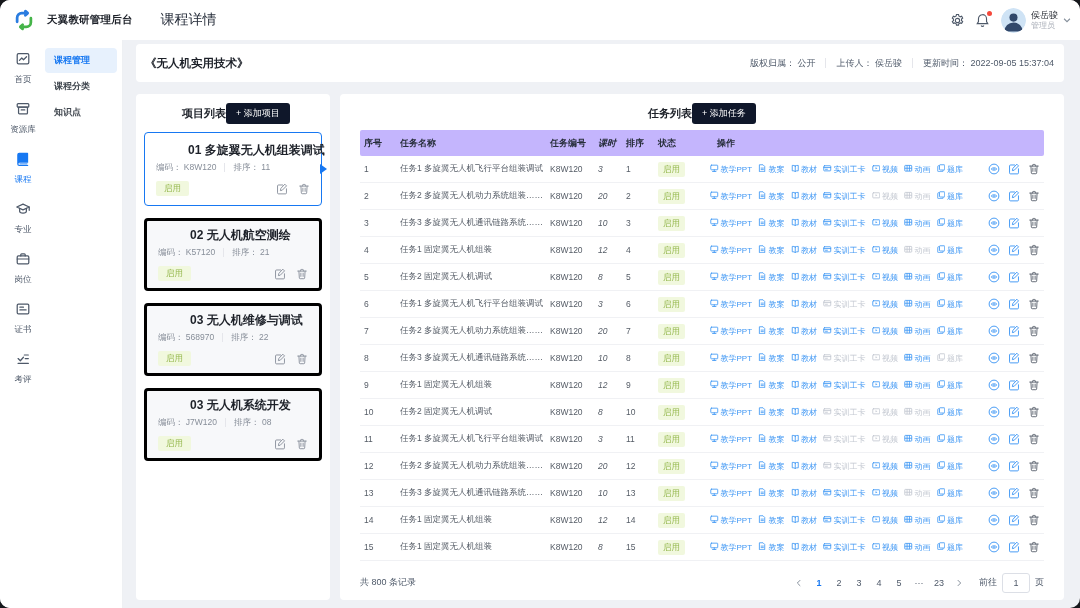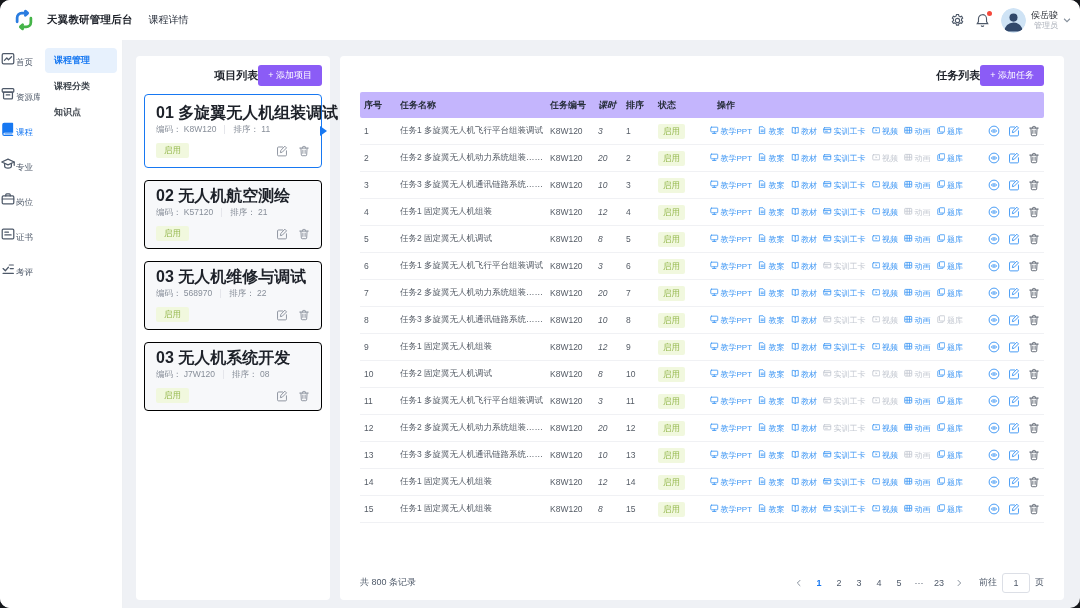--- a/index.html
+++ b/index.html
@@ -2,63 +2,63 @@
 <html><head>
 <meta charset="utf-8">
 <style>
 *{margin:0;padding:0;box-sizing:border-box;}
 body{width:1080px;height:608px;background:#16181c;font-family:"Liberation Sans","DejaVu Sans",sans-serif;overflow:hidden;}
 .window{position:absolute;inset:0;border-radius:10px;overflow:hidden;background:#eff1f5;}
 
 .topbar{position:absolute;top:0;left:0;right:0;height:40px;background:#fff;display:flex;align-items:center;z-index:3;}
 .logo-cell{width:47px;display:flex;justify-content:center;align-items:center;}
 .app-title{font-size:10.5px;font-weight:bold;color:#1d2129;letter-spacing:0.2px;}
-.page-title{font-size:10px;color:#272e3b;margin-left:16px;}
+.page-title{font-size:14px;color:#272e3b;margin-left:28px;}
 .topbar-right{margin-left:auto;display:flex;align-items:center;padding-right:8px;}
 .tb-icon{width:15px;height:15px;color:#4e5969;margin-left:10px;position:relative;}
 .tb-icon svg{width:15px;height:15px;display:block;}
 .tb-dot{position:absolute;top:-2px;right:-2px;width:5px;height:5px;border-radius:50%;background:#f5483b;}
 .avatar{width:25px;height:25px;border-radius:50%;overflow:hidden;margin-left:11px;flex:none;}
 .avatar svg{display:block;}
-.user-box{margin-left:5px;line-height:1.15;text-align:right;}
+.user-box{margin-left:5px;line-height:1.15;}
 .user-name{font-size:9px;color:#1d2129;}
 .user-role{font-size:8px;color:#a9aeb8;margin-top:1px;}
 .chev{width:10px;height:10px;color:#86909c;margin-left:4px;}
 .chev svg{display:block;}
 
 .rail{position:absolute;left:0;top:40px;bottom:0;width:47px;background:#fff;border-right:1px solid #eef0f3;padding-top:11px;z-index:2;}
-.rail-item{display:flex;flex-direction:row;align-items:center;margin-bottom:15px;color:#4e5969;cursor:pointer;}
+.rail-item{display:flex;flex-direction:column;align-items:center;margin-bottom:15px;color:#4e5969;cursor:pointer;}
 .rail-item svg{width:16px;height:16px;}
 .rail-label{font-size:8.5px;margin-top:3px;}
 .rail-item.active{color:#1778f2;}
 
 .subbar{position:absolute;left:40px;top:40px;bottom:0;width:83px;background:#fff;border-right:1px solid #eef0f3;padding-top:8px;z-index:2;font-weight:bold;}
 .sub-item{height:25px;line-height:25px;font-size:9px;color:#40474f;padding-left:9px;margin:0 5px 1px 5px;border-radius:4px;cursor:pointer;white-space:nowrap;}
 .sub-item.active{background:#e7f1fd;color:#1778f2;}
 
 .main{position:absolute;left:130px;top:40px;right:0;bottom:0;padding:4px 16px 8px 6px;display:flex;flex-direction:column;}
 .titlebar{height:38px;background:#fff;border-radius:4px;display:flex;align-items:center;justify-content:space-between;padding:0 10px 0 9px;flex:none;}
 .course-title{font-size:11.5px;font-weight:bold;color:#1d2129;}
 .meta{display:flex;align-items:center;font-size:9px;color:#4e5969;}
 .meta-item{display:flex;align-items:center;}
 .meta-sep{width:1px;height:10px;background:#e5e6eb;margin:0 10px;}
 .content{display:flex;gap:10px;margin-top:12px;flex:1;min-height:0;}
 .panel{background:#fff;border-radius:4px;}
 .projects-panel{width:194px;flex:none;padding:8px 8px;display:flex;flex-direction:column;}
 .tasks-panel{flex:1;padding:8px 20px 0 20px;display:flex;flex-direction:column;min-width:0;}
-.panel-header{display:flex;align-items:center;justify-content:flex-end;flex:none;height:22px;}
+.panel-header{display:flex;align-items:center;justify-content:center;flex:none;height:22px;}
 .projects-panel .panel-header{padding:0 0 0 6px;}
 .panel-title{font-size:11px;font-weight:bold;color:#1d2129;}
-.btn{background:#8b5cf6;color:#fff;font-size:9px;border:none;border-radius:3px;padding:0 10px;height:21px;line-height:21px;cursor:pointer;white-space:nowrap;}
+.btn{background:#0f172a;color:#fff;font-size:9px;border:none;border-radius:3px;padding:0 10px;height:21px;line-height:21px;cursor:pointer;white-space:nowrap;}
 
 .cards{margin-top:8px;overflow:visible;}
-.card{background:#f7f8fa;border-radius:4px;padding:8px 11px 7px 11px;margin-bottom:12px;position:relative;border:1px solid #000000;}
+.card{background:#f7f8fa;border-radius:4px;padding:8px 11px 7px 11px;margin-bottom:12px;position:relative;border:3px solid #000000;}
 .card.selected{background:#fff;border:1px solid #1778f2;padding-top:11px;padding-bottom:9px;}
 .card.selected::after{content:"";position:absolute;right:-11px;top:50%;transform:translateY(-50%);border:5px solid transparent;border-left:7px solid #1778f2;}
-.card-title{font-size:16px;line-height:13px;font-weight:bold;color:#1d2129;white-space:nowrap;}
+.card-title{font-size:12px;line-height:13px;font-weight:bold;color:#1d2129;white-space:nowrap;margin-left:32px;}
 .card-meta{display:flex;align-items:center;font-size:8.5px;line-height:11px;color:#878e99;margin-top:5px;}
 .card-sep{width:1px;height:9px;background:#e5e6eb;margin:0 8px;}
 .card-foot{display:flex;align-items:center;justify-content:space-between;margin-top:8px;}
 .badge{font-size:8.5px;line-height:11px;color:#93b64a;background:#f1f8de;border-radius:2px;padding:2px 8px;display:inline-block;}
 .card-ops{display:flex;gap:10px;color:#8a919c;}
 .card-ops svg{width:12px;height:12px;display:block;}
 
 .thead{display:flex;align-items:center;background:#c4b5fd;height:26px;border-radius:2px;margin-top:6px;font-size:9px;font-weight:bold;color:#272e3b;flex:none;}
 .trow{display:flex;align-items:center;height:27px;border-bottom:1px solid #f0f1f4;font-size:8.5px;color:#555c66;}
 .tbody{flex:1;min-height:0;}
@@ -188,20 +188,30 @@
         <span class="rail-label">考评</span>
       </div>
     </div>
   <div class="subbar" id="subbar">
       <div class="sub-item active">课程管理</div>
       <div class="sub-item">课程分类</div>
       <div class="sub-item">知识点</div>
     </div>
 
   <div class="main">
+    <div class="titlebar">
+      <div class="course-title">《无人机实用技术》</div>
+      <div class="meta" id="meta">
+          <span class="meta-item">版权归属： 公开</span>
+          <span class="meta-sep"></span>
+          <span class="meta-item">上传人： 侯岳骏</span>
+          <span class="meta-sep"></span>
+          <span class="meta-item">更新时间： 2022-09-05 15:37:04</span>
+        </div>
+    </div>
     <div class="content">
       <div class="panel projects-panel">
         <div class="panel-header">
           <div class="panel-title">项目列表</div>
           <button class="btn">+ 添加项目</button>
         </div>
         <div class="cards" id="cards">
             <div class="card selected">
               <div class="card-title">01 多旋翼无人机组装调试</div>
               <div class="card-meta">

